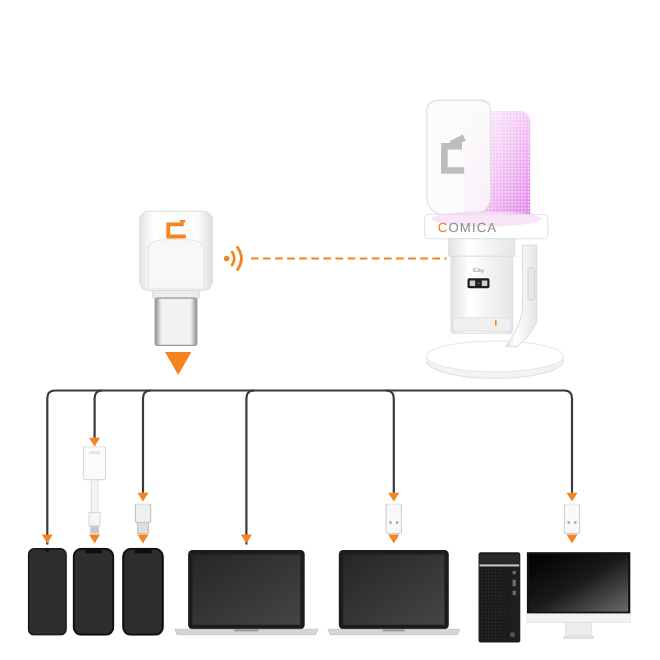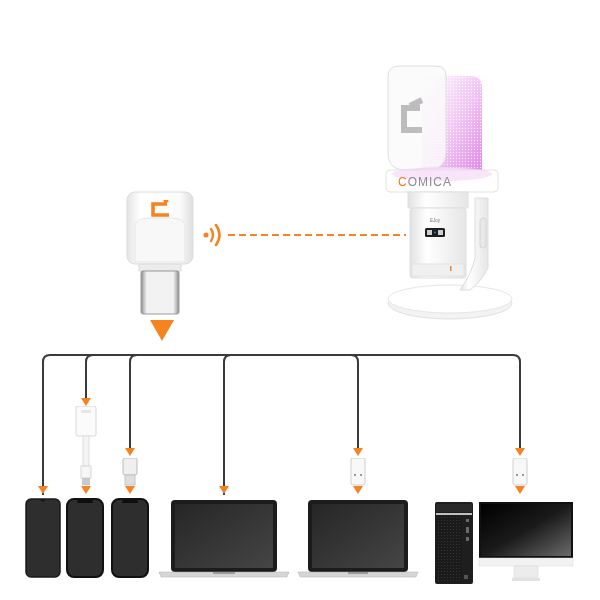--- a/index.html
+++ b/index.html
@@ -45,21 +45,21 @@
 
 <svg class="abs" style="left:202px; top:222px;" width="22" height="26" viewBox="0 0 22 26">
   <circle cx="4" cy="13" r="2.5" fill="#f5831f"></circle>
   <path d="M9 7 Q13 13 9 19" fill="none" stroke="#f5831f" stroke-width="2.4" stroke-linecap="round"></path>
   <path d="M14 3 Q21 13 14 23" fill="none" stroke="#f5831f" stroke-width="2.6" stroke-linecap="round"></path>
 </svg>
 <svg class="abs" style="left:228px; top:232px;" width="180" height="6" viewBox="0 0 180 6">
   <line x1="0" y1="3" x2="178" y2="3" stroke="#f5831f" stroke-width="2" stroke-dasharray="7 4"></line>
 </svg>
 
-<div class="abs" style="left:380px; top:58px; width:140px; height:265px;">
+<div class="abs" style="left:380px; top:83px; width:140px; height:265px;">
   <svg width="140" height="265" viewBox="0 0 140 265">
     <defs>
       <linearGradient id="grill" x1="0" y1="0" x2="1" y2="1">
         <stop offset="0" stop-color="#ffffff"></stop>
         <stop offset="0.5" stop-color="#f2c7f5"></stop>
         <stop offset="1" stop-color="#e07fe8"></stop>
       </linearGradient>
       <pattern id="dots" width="3" height="3" patternUnits="userSpaceOnUse">
         <circle cx="1.5" cy="1.5" r="0.7" fill="#ffffff" opacity="0.8"></circle>
       </pattern>

